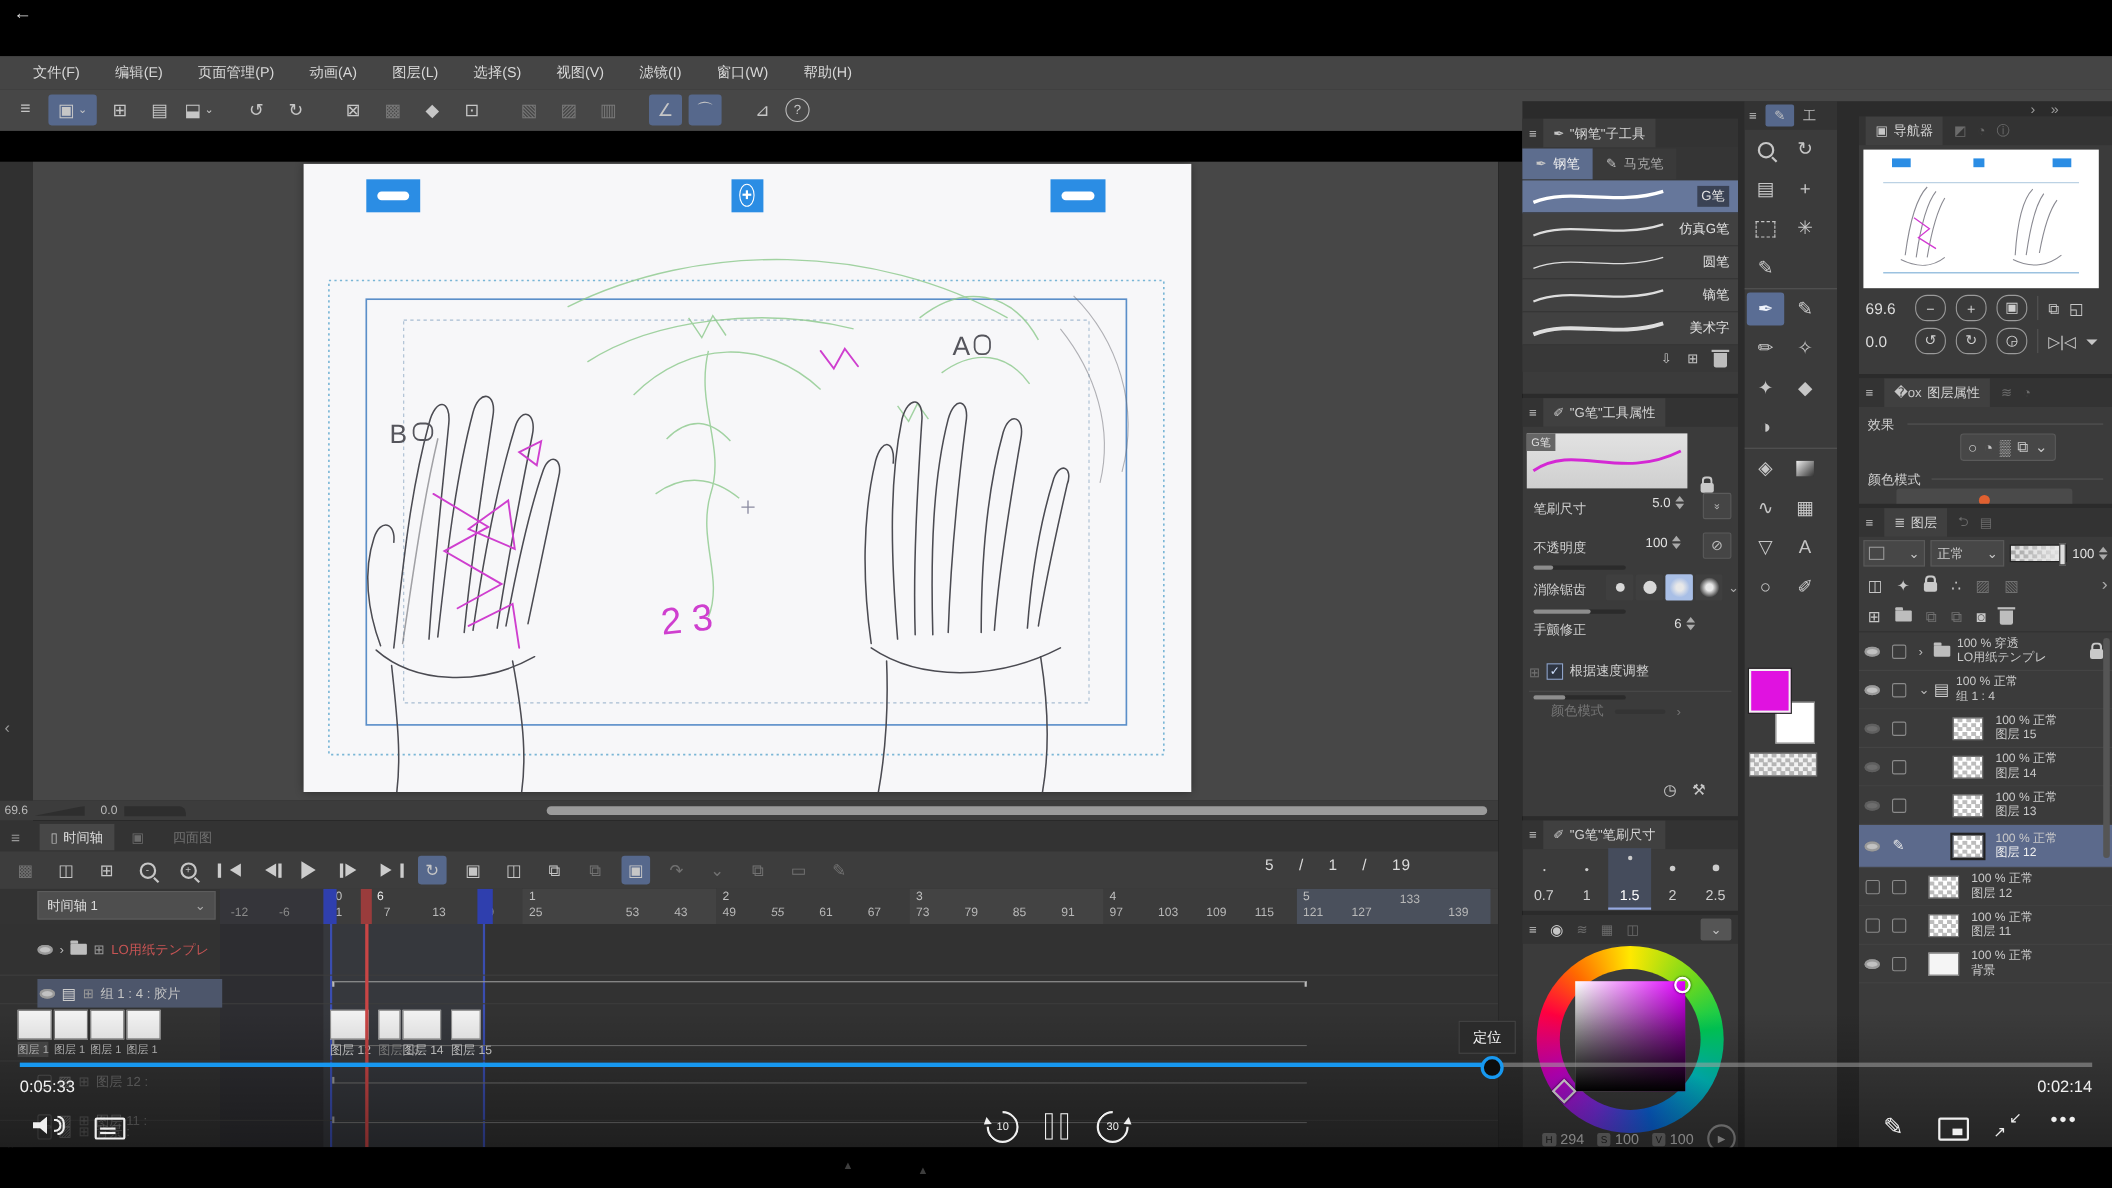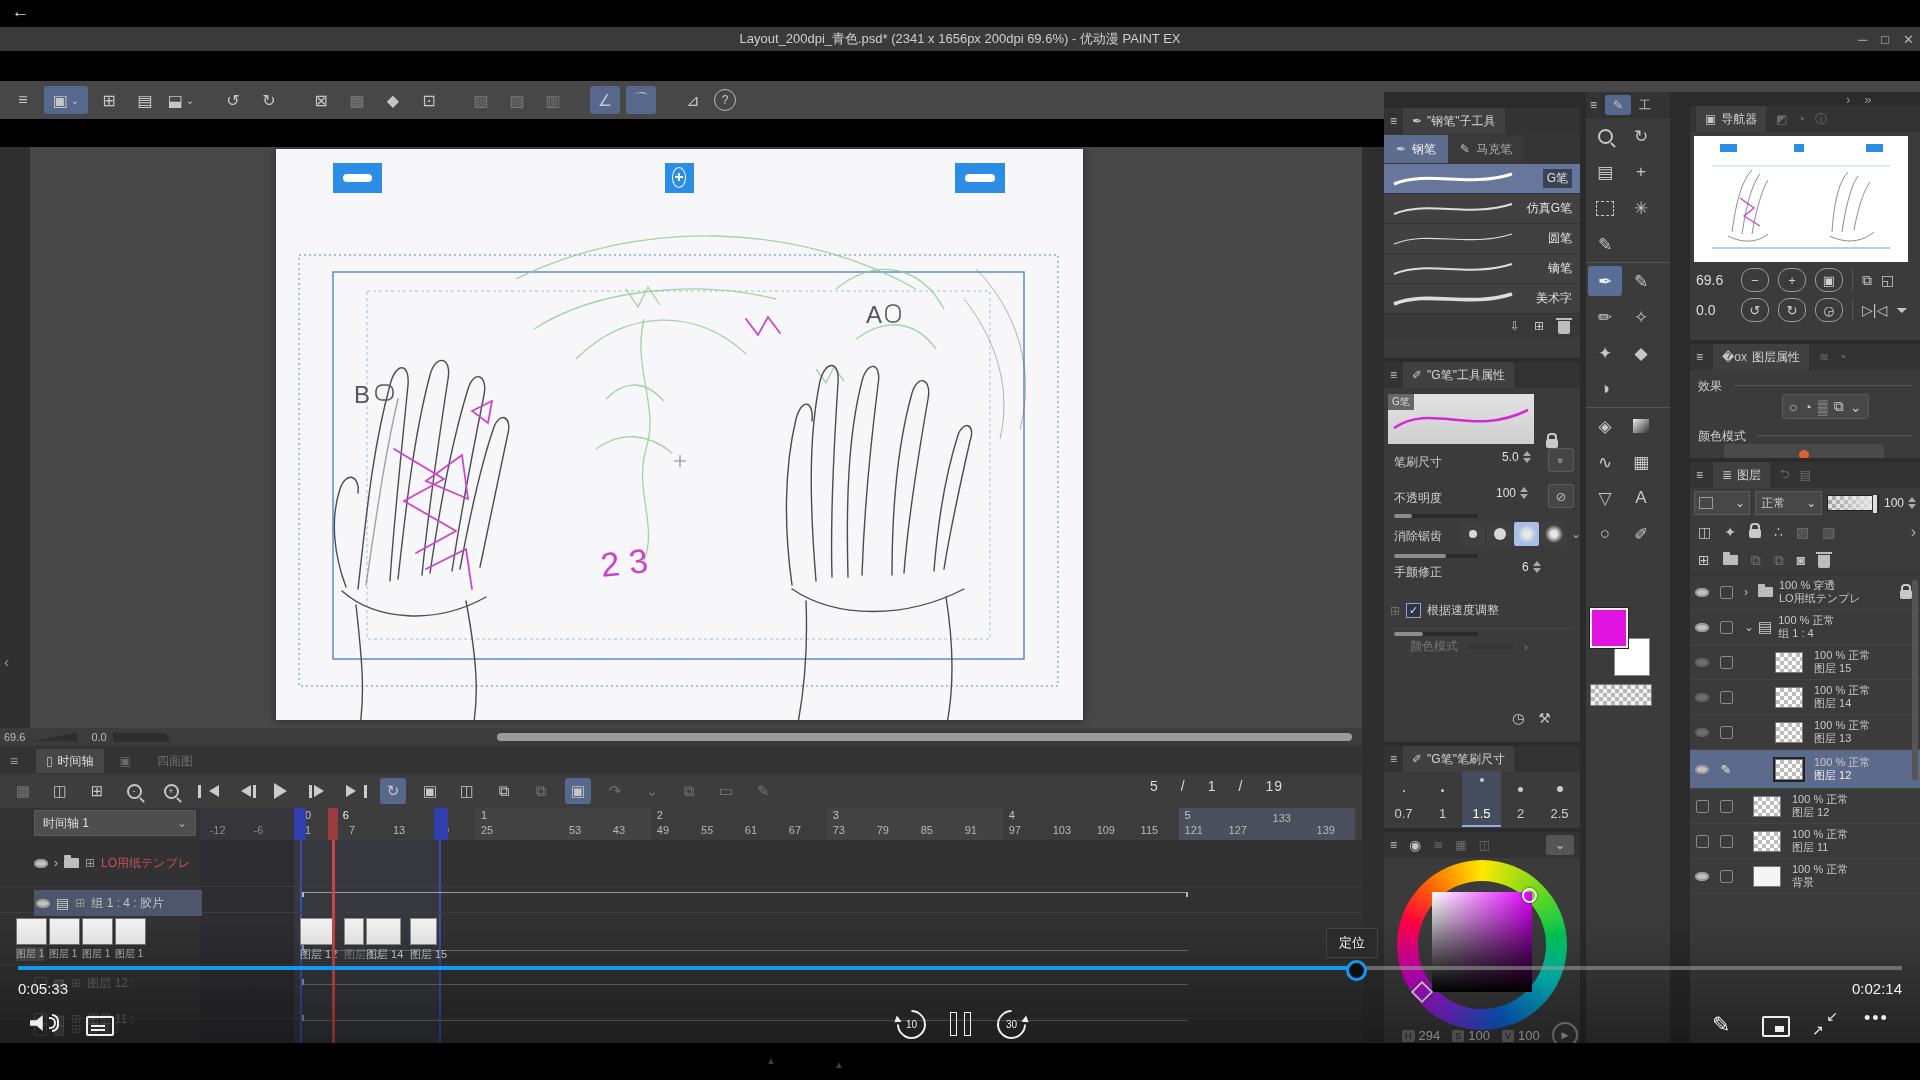--- a/index.html
+++ b/index.html
@@ -111,28 +111,32 @@
 </style>
 </head>
 <body>
 
 <div id="stage">
 
   <div class="abs blackbar" style="left:0;top:0;width:1920px;height:27px;">
     <div class="abs ico" style="left:12px;top:2px;font-size:17px;color:#ddd;">←</div>
   </div>
 
-  <div class="abs titlebar">
-    <div class="title">Layout_200dpi_青色.psd* (2341 x 1656px 200dpi 69.6%) - 优动漫 PAINT EX</div>
-    <div class="abs winbtns">
-      <span>─</span>
-      <span>□</span>
-      <span>✕</span>
-    </div>
-  </div>
+  <div class="abs menubar" id="menubar">
+      <div class="menu-item">文件(F)</div>
+      <div class="menu-item">编辑(E)</div>
+      <div class="menu-item">页面管理(P)</div>
+      <div class="menu-item">动画(A)</div>
+      <div class="menu-item">图层(L)</div>
+      <div class="menu-item">选择(S)</div>
+      <div class="menu-item">视图(V)</div>
+      <div class="menu-item">滤镜(I)</div>
+      <div class="menu-item">窗口(W)</div>
+      <div class="menu-item">帮助(H)</div>
+    </div>
   <div class="abs cmdbar" id="cmdbar">
       <div class="cmd ico">≡</div>
       <div class="cmd ico hl" style="width: 44px;">▣<span style="font-size: 10px; margin-left: 3px;">⌄</span></div>
       <div class="cmd ico">⊞</div>
       <div class="cmd ico">▤</div>
       <div class="cmd ico" style="margin-right: 16px;">⬓<span style="font-size: 10px; margin-left: 3px;">⌄</span></div>
       <div class="cmd ico">↺</div>
       <div class="cmd ico" style="margin-right: 16px;">↻</div>
       <div class="cmd ico">⊠</div>
       <div class="cmd ico dim">▩</div>

